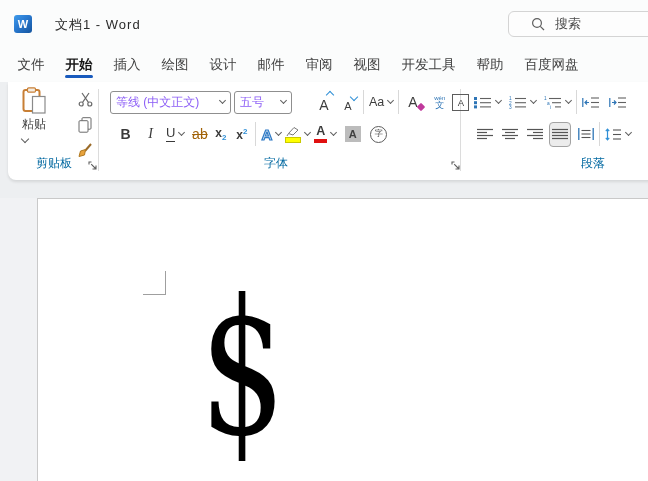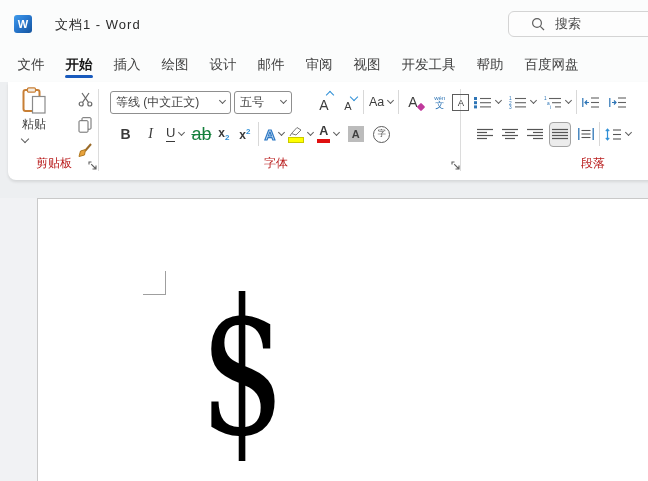--- a/index.html
+++ b/index.html
@@ -25,21 +25,21 @@
     display:flex;align-items:center;white-space:nowrap;cursor:default;}
   .tab.active{font-weight:bold;color:#161616;}
   .tab.active::after{content:"";position:absolute;left:10px;right:10px;bottom:4px;height:3px;
     border-radius:2px;background:#185abd;}
   
   .ribbon-strip{position:absolute;left:0;top:82px;width:648px;height:116px;background:#edeff1;}
   .ribbon-card{position:absolute;left:8px;top:0;width:700px;height:98px;background:#fff;
     border-radius:0 0 8px 8px;box-shadow:0 2px 3px rgba(0,0,0,.10);}
   .vdiv{position:absolute;top:7px;width:1px;height:82px;background:#dcdcdc;}
   .sep{width:1px;height:24px;background:#d8d8d8;margin:0 3px;flex:0 0 1px;}
-  .grouplabel{position:absolute;bottom:5px;font-size:12px;color:#b91c1c;white-space:nowrap;}
+  .grouplabel{position:absolute;bottom:5px;font-size:12px;color:#0369a1;white-space:nowrap;}
   .launcher{position:absolute;bottom:4px;width:14px;height:14px;display:flex;align-items:center;justify-content:center;}
   .rbtn{display:flex;align-items:center;justify-content:center;height:25px;min-width:21px;
     padding:0 2px;border-radius:4px;box-sizing:border-box;flex:0 0 auto;}
   .rbtn.selected{background:#ececec;border:1px solid #a3a3a3;}
   .chev{display:inline-block;width:5px;height:5px;border-right:1.2px solid #5f5f5f;
     border-bottom:1.2px solid #5f5f5f;transform:rotate(45deg);margin-left:4px;margin-top:-4px;flex:0 0 auto;}
   .chev.tiny{width:4px;height:4px;}
   .caret{position:absolute;width:5px;height:5px;border-right:1.4px solid #2f8fd6;border-bottom:1.4px solid #2f8fd6;}
   .caret.up{transform:rotate(-135deg);}
   .caret.down{transform:rotate(45deg);}
@@ -50,41 +50,41 @@
   .paste-label{font-size:12px;color:#3f3f3f;margin-top:2px;}
   .paste-btn .chev{margin:3px 0 0 0;}
   .minicol{position:absolute;left:60px;top:4px;display:flex;flex-direction:column;gap:6px;}
   .minibtn{width:22px;height:20px;display:flex;align-items:center;justify-content:center;border-radius:3px;}
   
   .grp-font{position:absolute;left:98px;top:3px;width:360px;height:92px;}
   .row{display:flex;align-items:center;}
   .row1{position:absolute;left:4px;top:4px;height:26px;}
   .row2{position:absolute;left:4px;top:36px;height:26px;}
   .combo{height:23px;border:1px solid #8f8f8f;border-radius:3px;background:#fff;display:flex;
-    align-items:center;justify-content:space-between;padding:0 5px;box-sizing:border-box;font-size:12px;color:#404040;}
+    align-items:center;justify-content:space-between;padding:0 5px;box-sizing:border-box;font-size:12px;color:#8b5cf6;}
   .combo .chev{margin-left:5px;}
   .combo-font{width:121px;margin-right:3px;}
   .combo-size{width:58px;margin-right:20px;}
   .ltrA{font-size:14px;color:#3d3d3d;position:relative;line-height:1;}
   .ltrA.small{font-size:11px;}
   .icon-grow,.icon-shrink{position:relative;width:20px;height:20px;display:flex;align-items:flex-end;justify-content:center;}
   .icon-grow .caret{top:0;right:1px;}
   .icon-shrink .caret{top:2px;right:1px;}
   .aa-label{font-size:12.5px;color:#3d3d3d;}
   .clearA{position:relative;font-size:14px;color:#3d3d3d;line-height:1;}
   .clearA .diamond{position:absolute;right:-7px;bottom:-1px;width:6px;height:6px;background:#c0399c;transform:rotate(45deg);border-radius:1px;}
   .phonetic{display:flex;flex-direction:column;align-items:center;line-height:1;color:#2e75b6;}
   .phonetic .top{font-size:6px;}
   .phonetic .bot{font-size:9px;}
   .charborder{width:15px;height:15px;border:1px solid #5c5c5c;display:flex;align-items:center;justify-content:center;
     font-size:9.5px;color:#3d3d3d;}
   .b-bold{font-size:14px;font-weight:bold;color:#3a3a3a;}
   .b-italic{font-size:14px;font-style:italic;font-family:"Liberation Serif","DejaVu Serif",serif;color:#3a3a3a;}
   .b-under{font-size:13px;color:#3a3a3a;border-bottom:1.5px solid #3a3a3a;line-height:1.1;}
-  .b-strike{font-size:18px;color:#15803d;text-decoration:line-through;}
+  .b-strike{font-size:14px;color:#a16207;text-decoration:line-through;}
   .b-sub,.b-sup{font-size:12px;font-weight:600;color:#3a3a3a;line-height:1;}
   .b-sub .mk{font-size:8px;color:#2f8fd6;vertical-align:-3px;}
   .b-sup .mk{font-size:8px;color:#2f8fd6;vertical-align:5px;}
   .fx-A{font-size:15px;font-weight:bold;color:#cfe2f4;-webkit-text-stroke:1.2px #2f7ac5;line-height:1;}
   .stack{display:flex;flex-direction:column;align-items:center;line-height:1;}
   .hl-bar{width:14px;height:4px;background:#ffff00;border:0.5px solid #c9c900;margin-top:1px;}
   .fc-A{font-size:12.5px;font-weight:bold;color:#3a3a3a;}
   .fc-bar{width:13px;height:4px;background:#e01010;margin-top:1px;}
   .shadeA{width:16px;height:16px;background:#bcbcbc;display:flex;align-items:center;justify-content:center;
     font-size:11px;font-weight:bold;color:#3f3f3f;}

